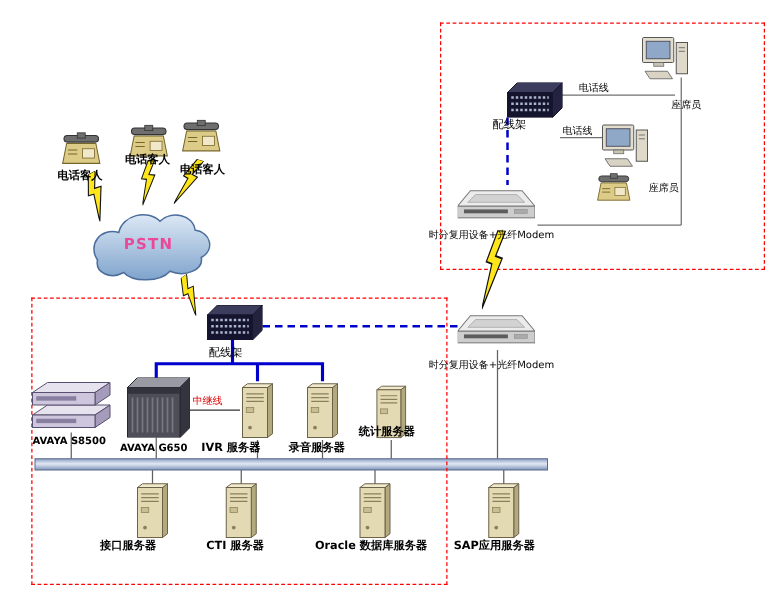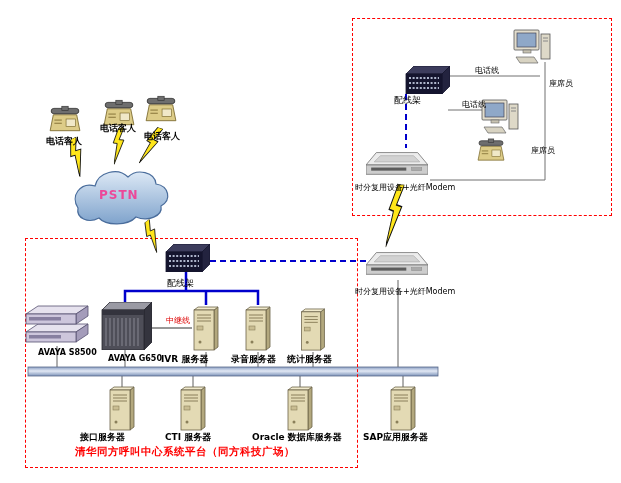--- a/index.html
+++ b/index.html
@@ -13,21 +13,21 @@
   .zone-title { position:absolute; color:#ff0000; font-weight:bold; font-size:10.5px; white-space:nowrap; z-index:6; letter-spacing:0.5px; }
 
   .ic { position:absolute; z-index:3; }
   .ic svg { width:100%; height:100%; display:block; }
 
   .bolt { position:absolute; z-index:4; }
   .bolt svg { width:100%; height:100%; display:block; }
 
   .lbl { position:absolute; font-size:9px; color:#000; white-space:nowrap; z-index:5; line-height:1.1; }
   .lbl.b { font-weight:bold; }
-  .lbl.s { font-size:8px;margin-left:12px; }
+  .lbl.s { font-size:8px; }
   .lbl.red { color:#dd0000; }
   .lbl.pstn { font-size:12px; font-weight:bold; color:#ec4899; letter-spacing:1px; }
 </style>
 </head>
 <body>
 
 <svg width="0" height="0" style="position:absolute" aria-hidden="true">
   <defs>
     <symbol id="sym-server" viewBox="0 0 28 46">
       <polygon points="22,4 26,1 26,41 22,44" fill="#b3a87e" stroke="#6b6248" stroke-width="0.8"></polygon>
@@ -303,20 +303,19 @@
   <div class="lbl s" style="left:343px;top:184px">时分复用设备+光纤Modem</div>
 
   <div class="lbl s" style="left:343px;top:288px">时分复用设备+光纤Modem</div>
   <div class="lbl" style="left:167px;top:279px">配线架</div>
 
   <div class="lbl b s" style="left:26px;top:349px">AVAYA S8500</div>
   <div class="lbl b s" style="left:96px;top:355px">AVAYA  G650</div>
   <div class="lbl s red" style="left:154px;top:317px">中继线</div>
   <div class="lbl b" style="left:161px;top:355px">IVR 服务器</div>
   <div class="lbl b" style="left:231px;top:355px">录音服务器</div>
-  <div class="lbl b" style="left:287px;top:355px">统计服务器</div>
+  <div class="lbl b" style="left:287px;top:342px">统计服务器</div>
   <div class="lbl b" style="left:80px;top:433px">接口服务器</div>
   <div class="lbl b" style="left:165px;top:433px">CTI 服务器</div>
   <div class="lbl b" style="left:252px;top:433px">Oracle 数据库服务器</div>
   <div class="lbl b" style="left:363px;top:433px">SAP应用服务器</div>
-  <div class="zone-title" style="left:75px;top:445px">清华同方呼叫中心系统平台（同方科技广场）</div>
 
 </div>
 
 </body></html>

